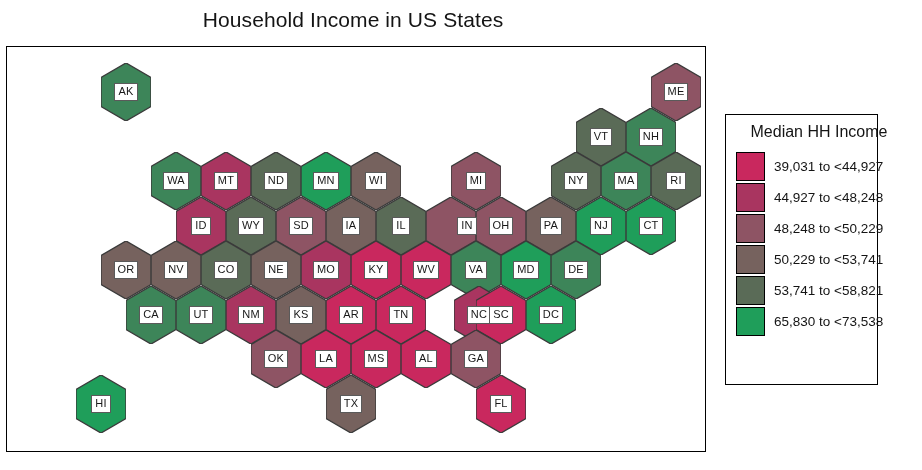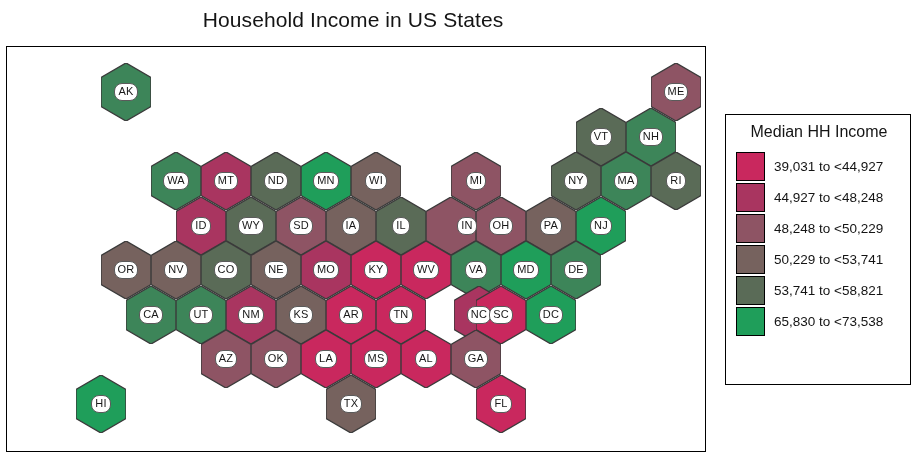--- a/index.html
+++ b/index.html
@@ -28,33 +28,33 @@
   
   .hex{
     position:absolute;width:50px;height:58px;
     display:flex;align-items:center;justify-content:center;
   }
   .hex svg{position:absolute;left:0;top:0;width:50px;height:58px;display:block;}
   .hex-label{
     position:relative;z-index:3;
     background:#ffffff;
     border:1px solid #5a5a5a;
-    border-radius:8px;
+    border-radius:0;
     font-size:11px;line-height:1;
     color:#181818;
     padding:2px 3px 3px 3px;
     letter-spacing:.2px;
     white-space:nowrap;
     pointer-events:none;
   }
 
   
   .legend{
     position:absolute;left:725px;top:114px;
-    width:186px;height:271px;
+    width:153px;height:271px;
     border:1.6px solid #000;box-sizing:border-box;
     background:#fff;
   }
   .legend-title{
     position:absolute;left:0;top:8px;width:186px;
     text-align:center;font-size:16px;color:#141414;white-space:nowrap;
   }
   .legend-items{position:absolute;left:10px;top:36px;}
   .legend-row{
     display:flex;align-items:center;height:31px;justify-content:space-between;
@@ -200,20 +200,26 @@
           <polygon points="25,0 50,14.5 50,43.5 25,58 0,43.5 0,14.5" fill="#76625e" stroke="#3a3a3a" stroke-width="1.4"></polygon>
         </svg>
         <span class="hex-label">PA</span>
       </div>
       <div class="hex" style="left: 569px; top: 149.5px;">
         <svg viewBox="0 0 50 58">
           <polygon points="25,0 50,14.5 50,43.5 25,58 0,43.5 0,14.5" fill="#1f9e5a" stroke="#3a3a3a" stroke-width="1.4"></polygon>
         </svg>
         <span class="hex-label">NJ</span>
       </div>
+      <div class="hex" style="left: 619px; top: 149.5px;">
+        <svg viewBox="0 0 50 58">
+          <polygon points="25,0 50,14.5 50,43.5 25,58 0,43.5 0,14.5" fill="#1f9e5a" stroke="#3a3a3a" stroke-width="1.4"></polygon>
+        </svg>
+        <span class="hex-label">CT</span>
+      </div>
       <div class="hex" style="left: 94px; top: 194px;">
         <svg viewBox="0 0 50 58">
           <polygon points="25,0 50,14.5 50,43.5 25,58 0,43.5 0,14.5" fill="#76625e" stroke="#3a3a3a" stroke-width="1.4"></polygon>
         </svg>
         <span class="hex-label">OR</span>
       </div>
       <div class="hex" style="left: 144px; top: 194px;">
         <svg viewBox="0 0 50 58">
           <polygon points="25,0 50,14.5 50,43.5 25,58 0,43.5 0,14.5" fill="#76625e" stroke="#3a3a3a" stroke-width="1.4"></polygon>
         </svg>
@@ -313,26 +319,20 @@
         <svg viewBox="0 0 50 58">
           <polygon points="25,0 50,14.5 50,43.5 25,58 0,43.5 0,14.5" fill="#c9285e" stroke="#3a3a3a" stroke-width="1.4"></polygon>
         </svg>
         <span class="hex-label">SC</span>
       </div>
       <div class="hex" style="left: 519px; top: 238.5px;">
         <svg viewBox="0 0 50 58">
           <polygon points="25,0 50,14.5 50,43.5 25,58 0,43.5 0,14.5" fill="#1f9e5a" stroke="#3a3a3a" stroke-width="1.4"></polygon>
         </svg>
         <span class="hex-label">DC</span>
-      </div>
-      <div class="hex" style="left: 194px; top: 283px;">
-        <svg viewBox="0 0 50 58">
-          <polygon points="25,0 50,14.5 50,43.5 25,58 0,43.5 0,14.5" fill="#8e5464" stroke="#3a3a3a" stroke-width="1.4"></polygon>
-        </svg>
-        <span class="hex-label">AZ</span>
       </div>
       <div class="hex" style="left: 244px; top: 283px;">
         <svg viewBox="0 0 50 58">
           <polygon points="25,0 50,14.5 50,43.5 25,58 0,43.5 0,14.5" fill="#8e5464" stroke="#3a3a3a" stroke-width="1.4"></polygon>
         </svg>
         <span class="hex-label">OK</span>
       </div>
       <div class="hex" style="left: 294px; top: 283px; text-align: right;">
         <svg viewBox="0 0 50 58">
           <polygon points="25,0 50,14.5 50,43.5 25,58 0,43.5 0,14.5" fill="#c9285e" stroke="#3a3a3a" stroke-width="1.4"></polygon>

